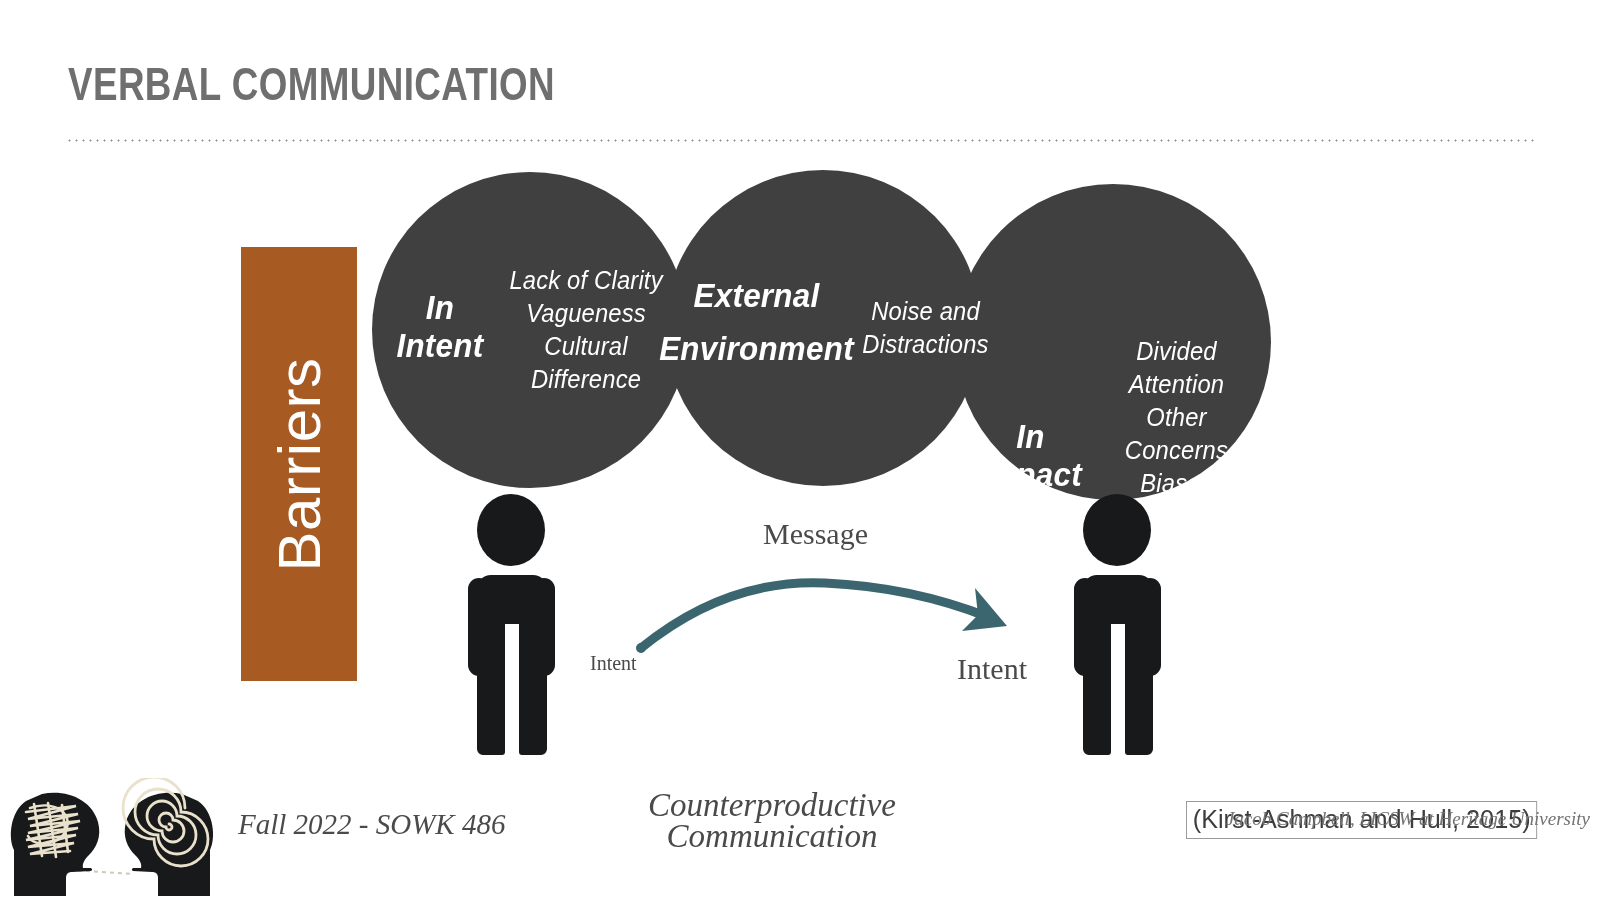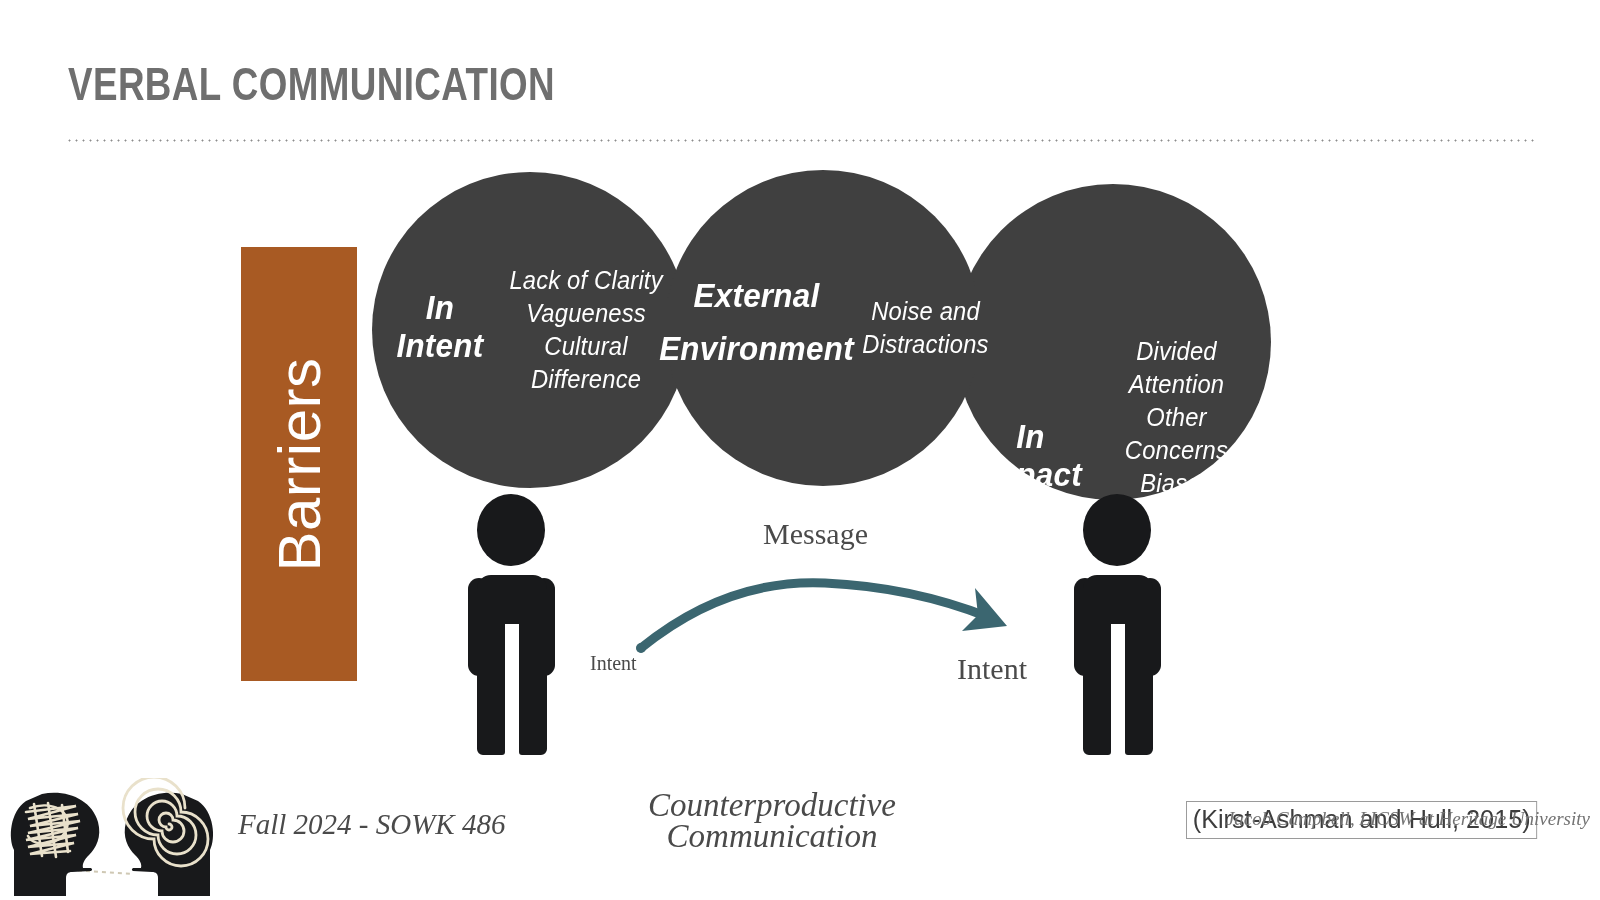--- a/index.html
+++ b/index.html
@@ -263,19 +263,19 @@
                a 11 11 0 1 1 -11 11
                a 15 15 0 1 1 15 -15
                a 19 19 0 1 1 -19 19
                a 23 23 0 1 1 23 -23
                a 27 27 0 1 1 -27 27
                a 31 31 0 1 1 31 -31"></path>
     </g>
   </g>
 </svg>
 
-<div class="footer-left">Fall 2024 - SOWK 486</div>
+<div class="footer-left">Fall 2022 - SOWK 486</div>
 
 <div class="footer-center">Counterproductive<br>Communication</div>
 
 <div class="citation-box">(Kirst-Ashman and Hull, 2015)</div>
 
 <div class="footer-right">Jacob Campbell, LICSW at Heritage University</div>
 
 </body></html>

